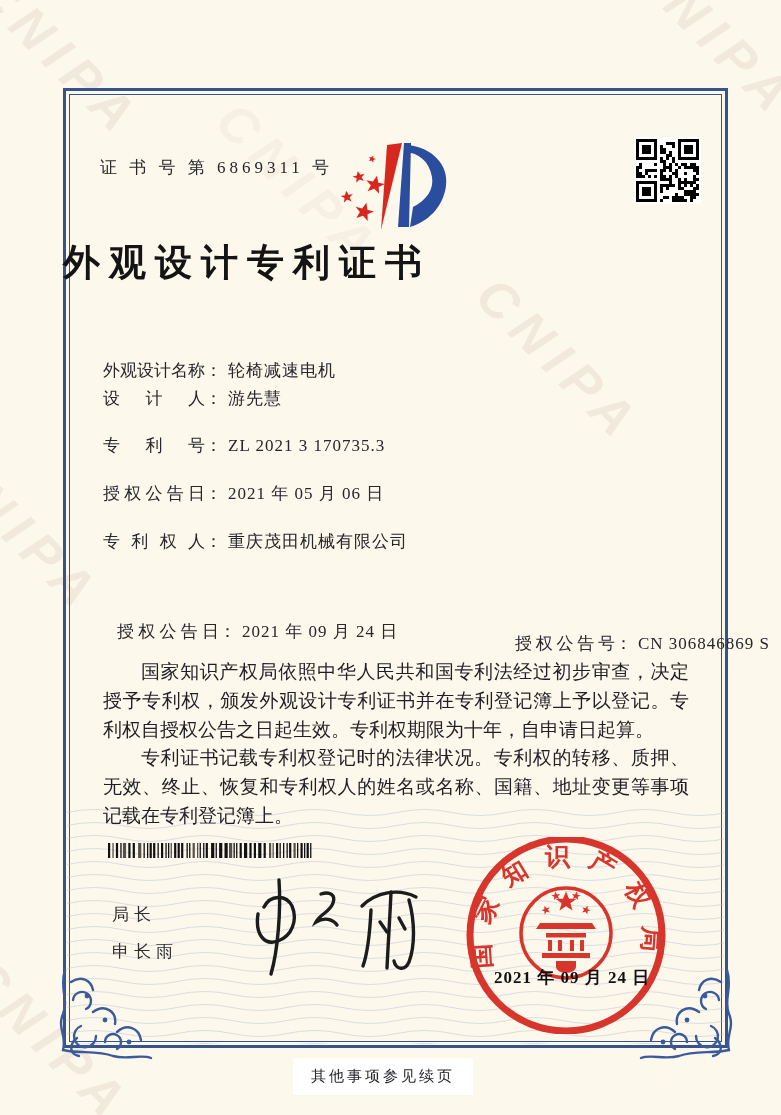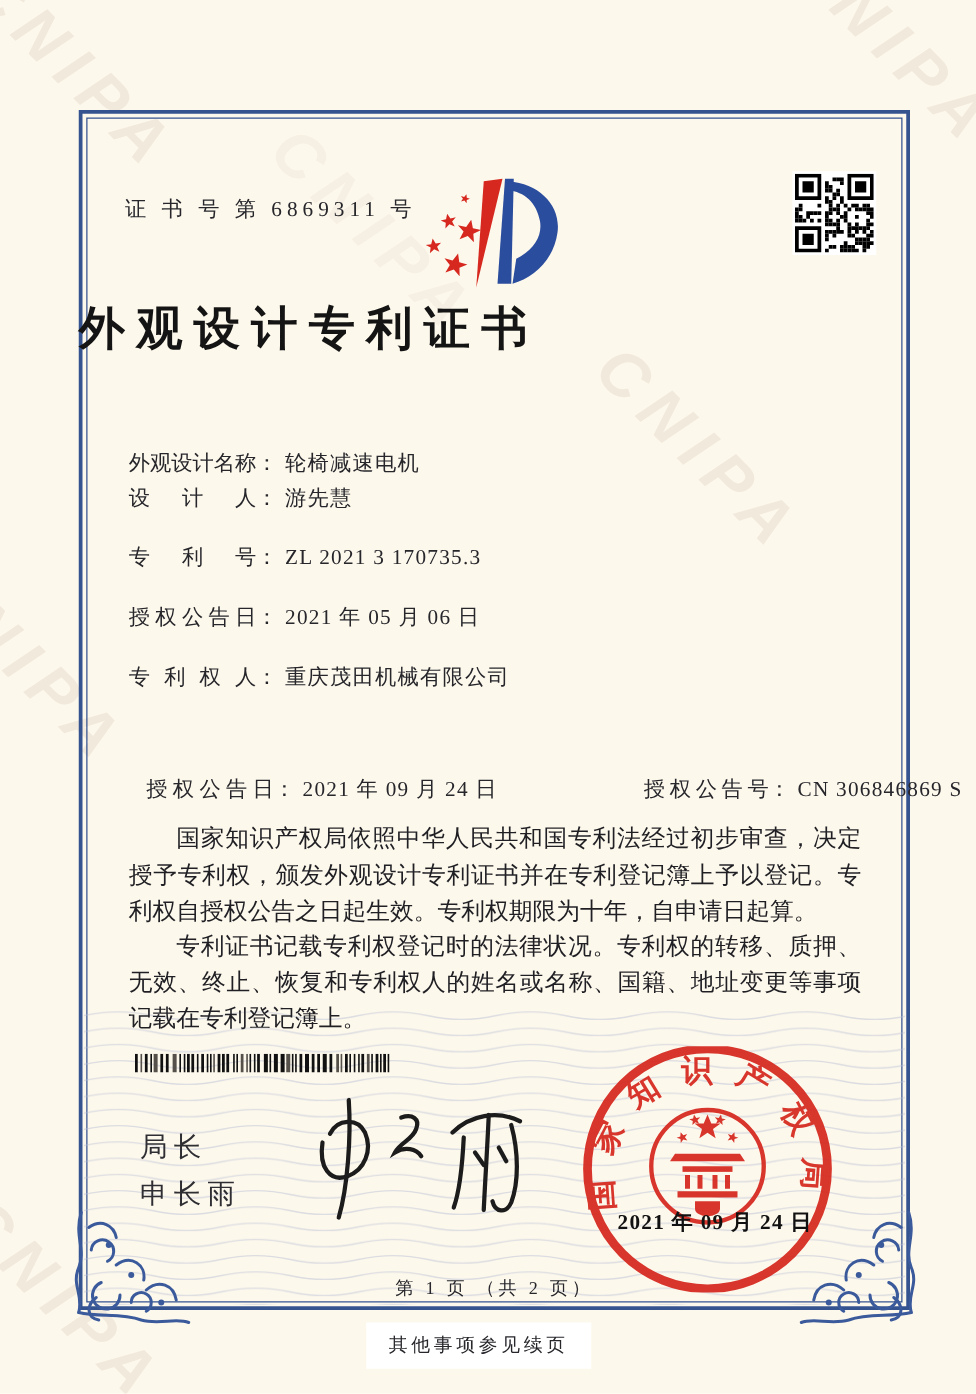--- a/index.html
+++ b/index.html
@@ -39,33 +39,33 @@
     font-size:37px; font-weight:bold; letter-spacing:9px; color:#141414;
   }
   
   .field { position:absolute; left:103px; font-size:17px; color:#26262b; white-space:nowrap; }
   .flabel {
     display:inline-block; width:102px; text-align:justify; text-align-last:justify;
     vertical-align:top;
   }
   .fcolon { display:inline-block; margin-right:6px; }
   .fvalue { letter-spacing:1px; }
-  .grant-no { position:absolute; left:398px; top:0; font-size:17px; white-space:nowrap; }
+  .grant-no { position:absolute; left:398px; top:12px; font-size:17px; white-space:nowrap; }
   .grant-no .flabel { width:100px; }
   
   .body-text {
     position:absolute; left:103px; top:658px; width:586px; font-size:19px;
     line-height:28.8px; color:#1f1f24; text-align:justify;
   }
   .body-text p { text-indent:2em; }
   
   .barcode { position:absolute; left:108px; top:843px; width:205px; height:15px; }
   
   .director-title, .director-name {
-    position:absolute; left:112px; font-size:22px; color:#2e2e33;
+    position:absolute; left:112px; font-size:17px; color:#2e2e33;
     font-family:"Liberation Sans","DejaVu Sans",sans-serif; letter-spacing:5px;
   }
   .director-title { top:903px; }
   .director-name { top:940px; }
   .signature { position:absolute; left:228px; top:868px; width:200px; height:118px; }
   
   .seal { position:absolute; left:460px; top:837px; width:212px; height:197px; opacity:.93; }
   .seal-date {
     position:absolute; left:494px; top:966px; font-size:17px; font-weight:bold;
     color:#111; letter-spacing:1px; white-space:nowrap;
@@ -423,16 +423,15 @@
       <rect x="88" y="103" width="4" height="11"></rect>
       <rect x="98" y="103" width="4" height="11"></rect>
       <rect x="110" y="103" width="4" height="11"></rect>
       <rect x="120" y="103" width="4" height="11"></rect>
       <rect x="82" y="116" width="48" height="5"></rect>
       <path d="M 96,124 h 20 v 6 a 10,6 0 0 1 -20,0 Z"></path>
     </g>
   </svg>
   <div class="seal-date">2021 年 09 月 24 日</div>
 
-  <div class="page-info">第 1 页 （共 2 页）</div>
   <div class="continuation">其他事项参见续页</div>
 
 </div>
 
 </body></html>

